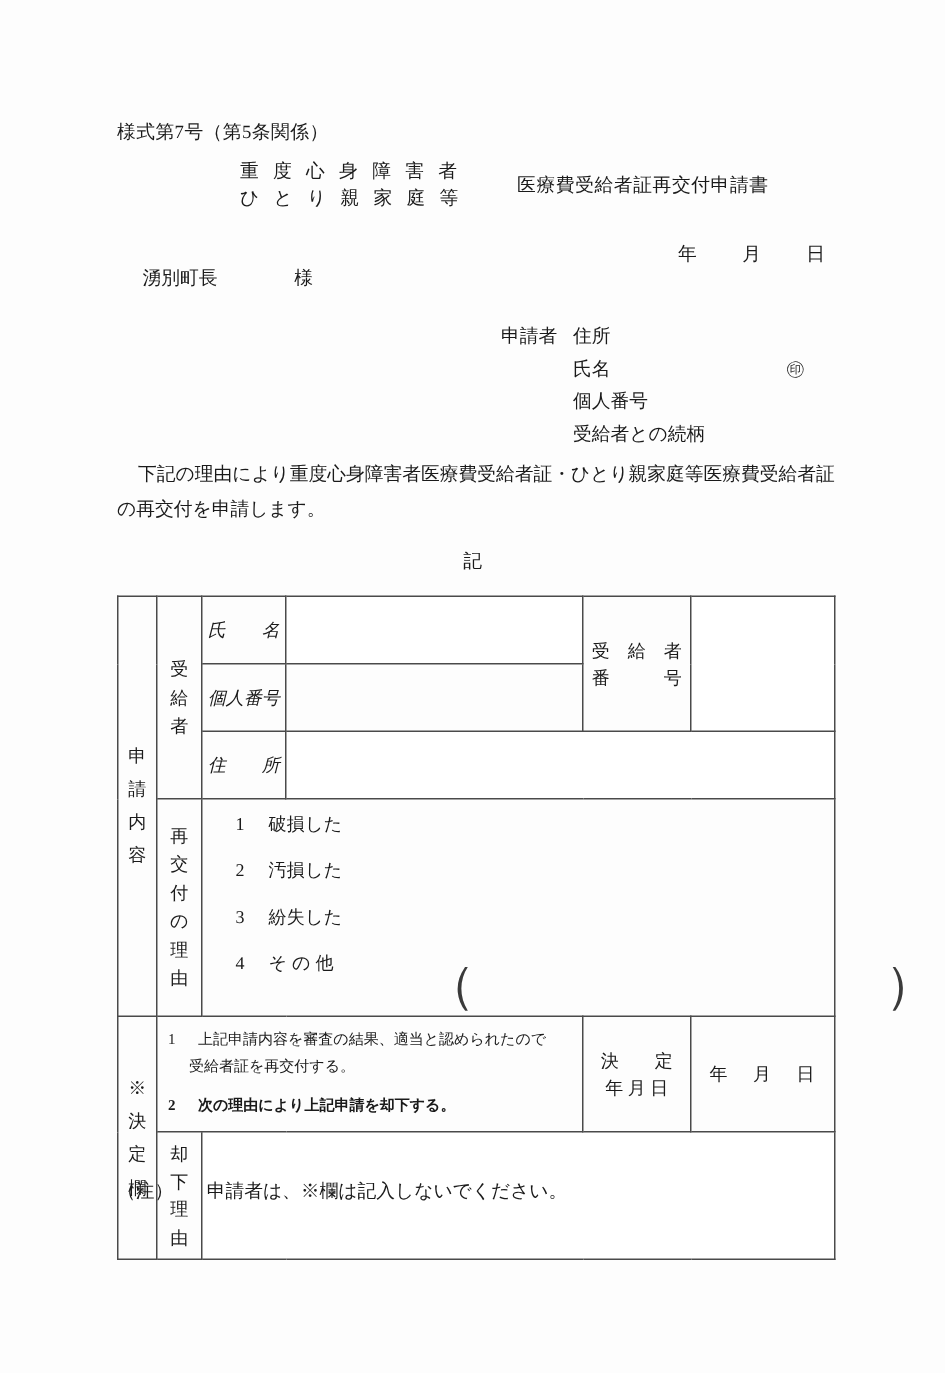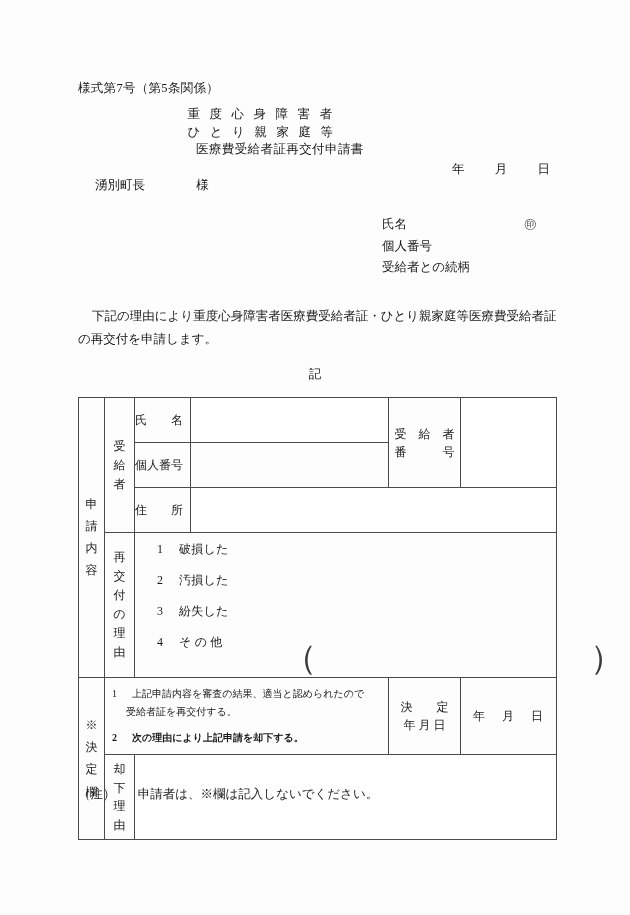--- a/index.html
+++ b/index.html
@@ -28,21 +28,20 @@
   
   #form-code {
     left: 78px; top: 80px;
     font-size: 12.5px;
     letter-spacing: .3px;
   }
   #title-block {
     left: 160px; top: 105px;
     display: flex;
     align-items: center;
-    flex-direction: column;
   }
   #title-stack {
     display: flex;
     flex-direction: column;
     line-height: 1.45;
     font-size: 12.5px;
   }
   .title-line { letter-spacing: 3.2px; }
   #title-main {
     font-size: 12.5px;
@@ -122,23 +121,24 @@
     letter-spacing: 0;
   }
   .vlabel span {
     display: block;
   }
   .vlabel.spaced span { margin: 3.5px 0; }
   .vlabel.tight span { margin: 0.5px 0; }
 
   
   .hlabel {
-    text-align: left;
+    text-align: center;
     font-size: 12px;
     padding: 5px 0 !important;
+    font-style: italic;
   }
 
   .two-line-label {
     text-align: center;
     font-size: 12px;
     line-height: 1.5;
     padding: 3px 0 !important;
     margin-left: 40px;
   }
 
@@ -243,20 +243,24 @@
     <span class="date-gap"></span>
     <span>日</span>
   </div>
 
   <div class="abs" id="addressee">
     <span>湧別町長</span>
     <span class="sama">様</span>
   </div>
 
   <div class="abs" id="applicant-block">
+    <div class="ap-row">
+      <span id="applicant-label">申請者</span>
+      <span class="ap-field">住所</span>
+    </div>
     <div class="ap-row">
       <span class="ap-field">氏名</span>
       <span id="seal-mark">㊞</span>
     </div>
     <div class="ap-row">
       <span class="ap-field">個人番号</span>
     </div>
     <div class="ap-row">
       <span class="ap-field">受給者との続柄</span>
     </div>

